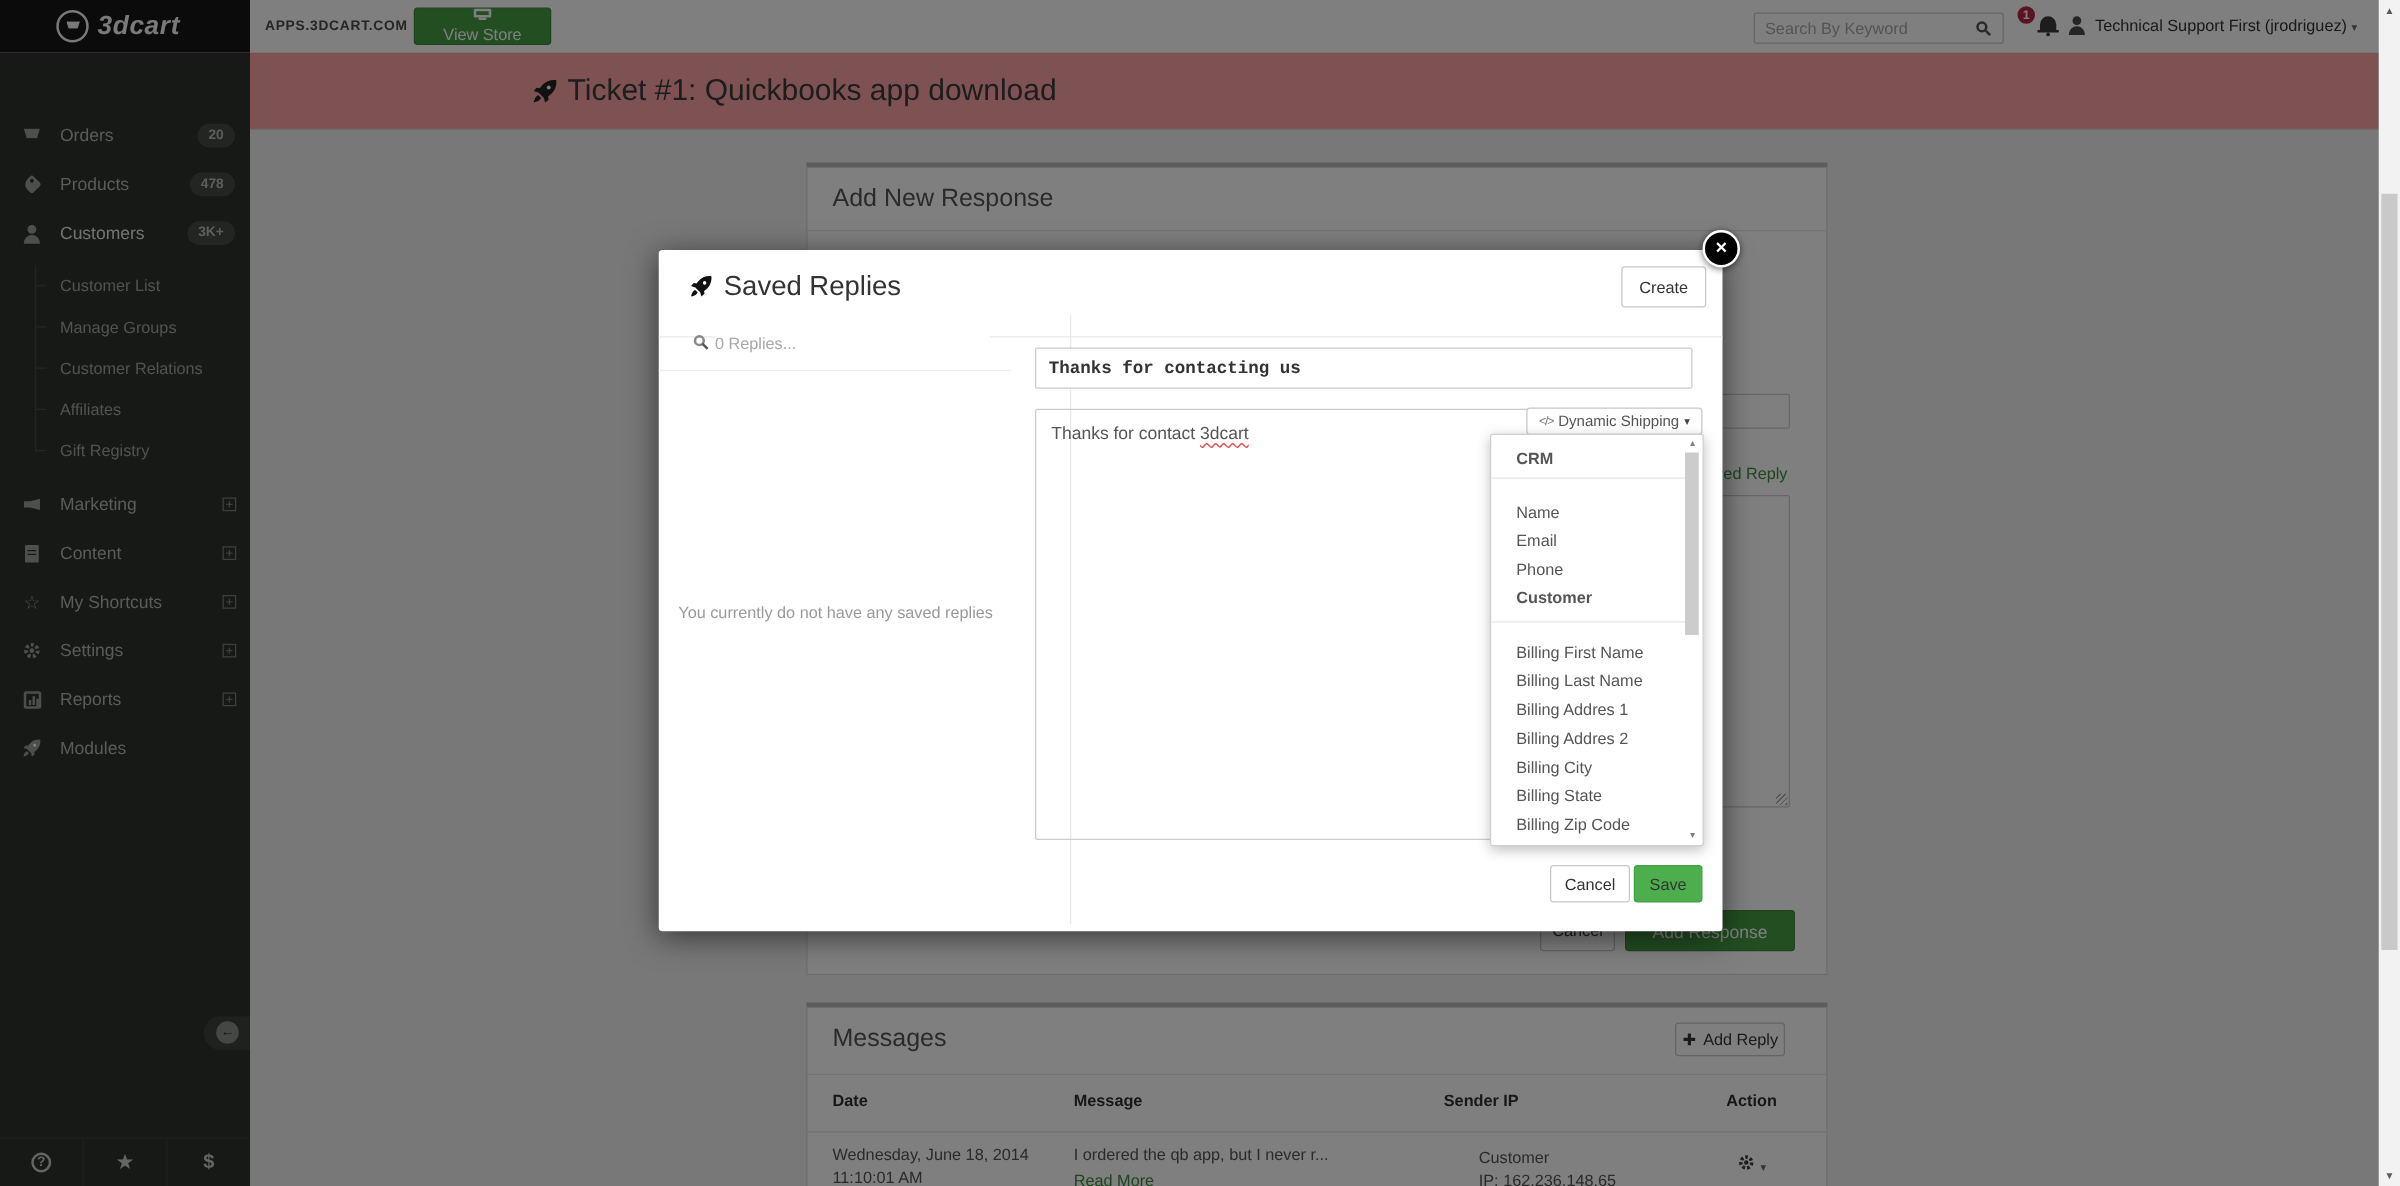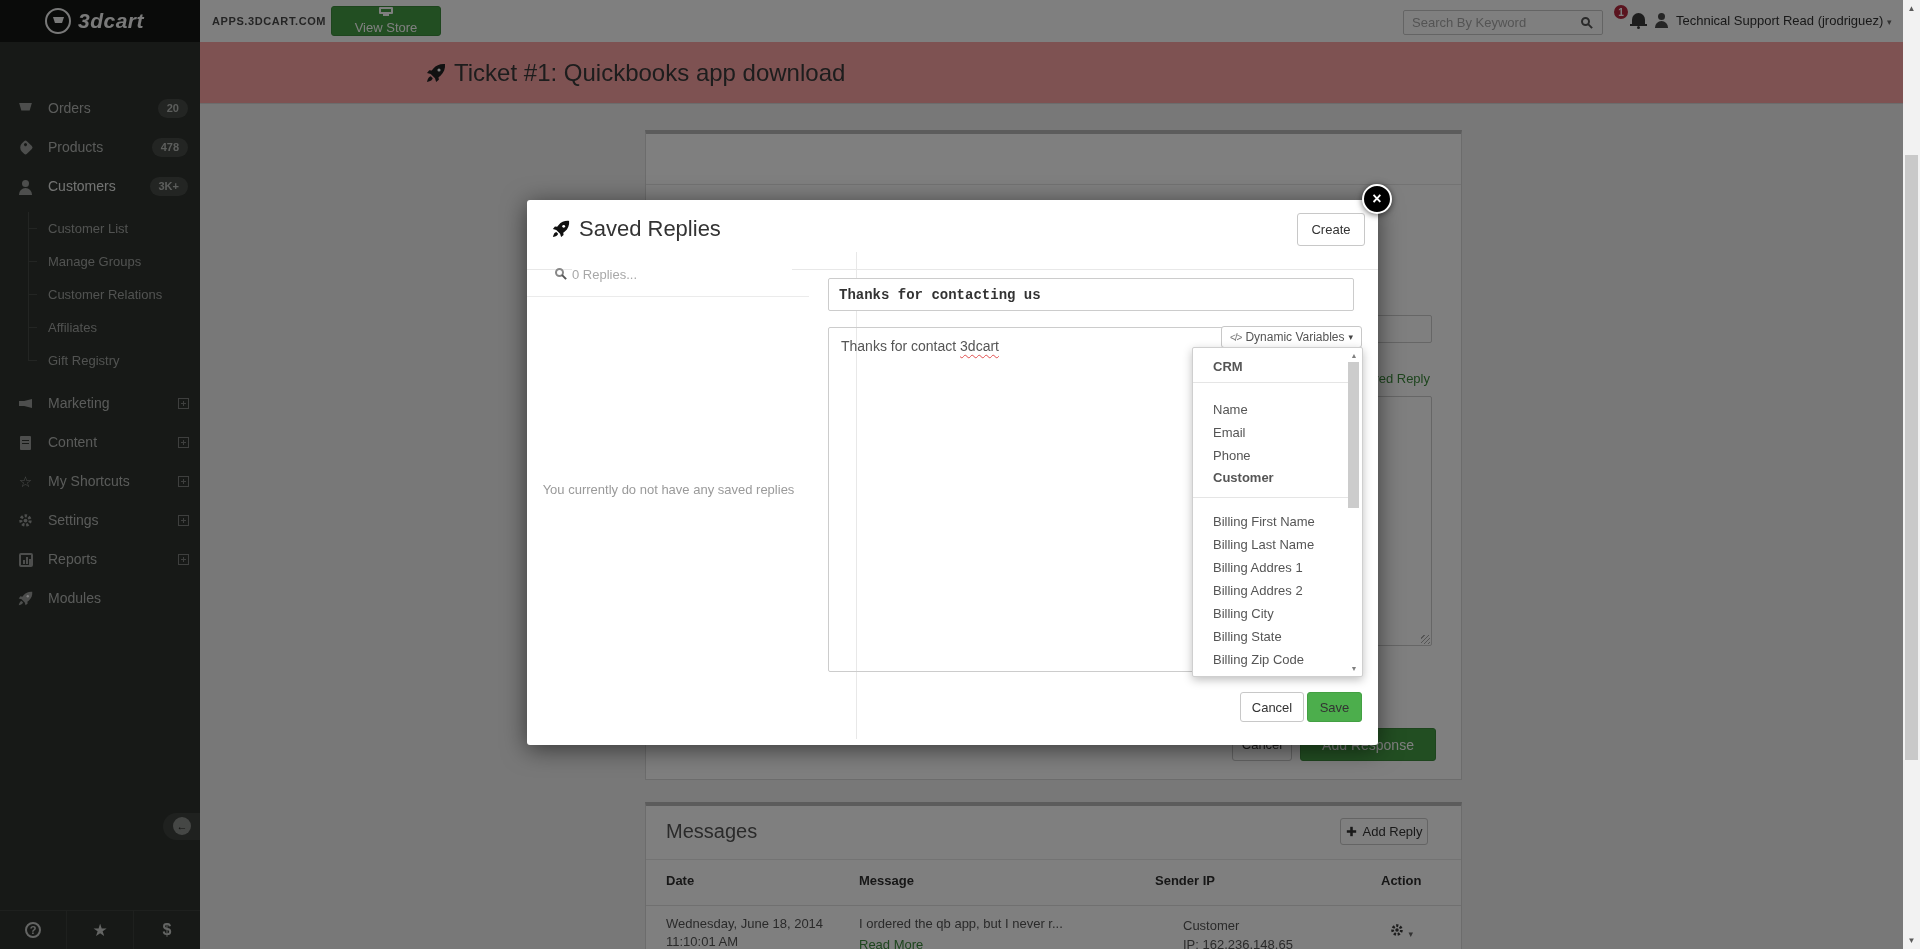--- a/index.html
+++ b/index.html
@@ -177,21 +177,21 @@
     <span>View Store</span>
   </div>
   <div class="abs search-box">
     <input type="text" placeholder="Search By Keyword" style="">
     <span class="mag" style="right:12px;top:6px"></span>
   </div>
   <div class="abs notif-badge">1</div>
   <div class="abs bell"></div>
   <div class="abs person" style="left:1658px;top:13px"></div>
   <div class="abs user-name">
-    <span>Technical Support Read (jrodriguez)</span>
+    <span>Technical Support First (jrodriguez)</span>
     <span class="caret">▾</span>
   </div>
 </div>
 
 <div class="abs sidebar">
   <div class="nav-item" style="top:47px">
     <span class="nav-ic">
         <span class="ic-cart"></span>
       </span>
     <span class="nav-lb">Orders</span>
@@ -308,20 +308,21 @@
   </div>
 <div class="abs btn hd-addreply">
   <span class="plus-ic" style="color:#333"></span>
   <span>Add Reply</span>
 </div>
 <div class="abs btn btn-green hd-save">
     <span>Save</span>
   </div>
 
 <div class="panel" style="left:645px;top:130px;width:817px;height:650px">
+  <div class="panel-title">Add New Response</div>
   <div class="panel-hd-line"></div>
 </div>
 <div class="abs mock-input" style="left:665px;top:315px;width:767px;height:28px;z-index:6"></div>
 <div class="abs green-link" style="left:1318px;top:371px;width:112px;text-align:right;z-index:6">Insert Saved Reply</div>
 <div class="abs mock-input" style="left:665px;top:396px;width:767px;height:250px;z-index:6">
   <span class="resize-corner"></span>
 </div>
 <div class="abs btn" style="left:1232px;top:728px;width:60px;height:33px;z-index:6">
   <span>Cancel</span>
 </div>
@@ -385,21 +386,21 @@
   </div>
 
   <input class="reply-title-input" type="text" value="Thanks for contacting us" style="">
 
   <div class="reply-body">
     <span>Thanks for contact </span><span class="squiggle">3dcart</span>
   </div>
 
   <div class="btn dynvar-btn">
     <span class="code-glyph">&lt;/&gt;</span>
-    <span>Dynamic Variables</span>
+    <span>Dynamic Shipping</span>
     <span class="caret" style="color:#444">▾</span>
   </div>
 
   <div class="btn modal-cancel">
     <span>Cancel</span>
   </div>
   <div class="btn modal-save">
     <span>Save</span>
   </div>
 </div>

